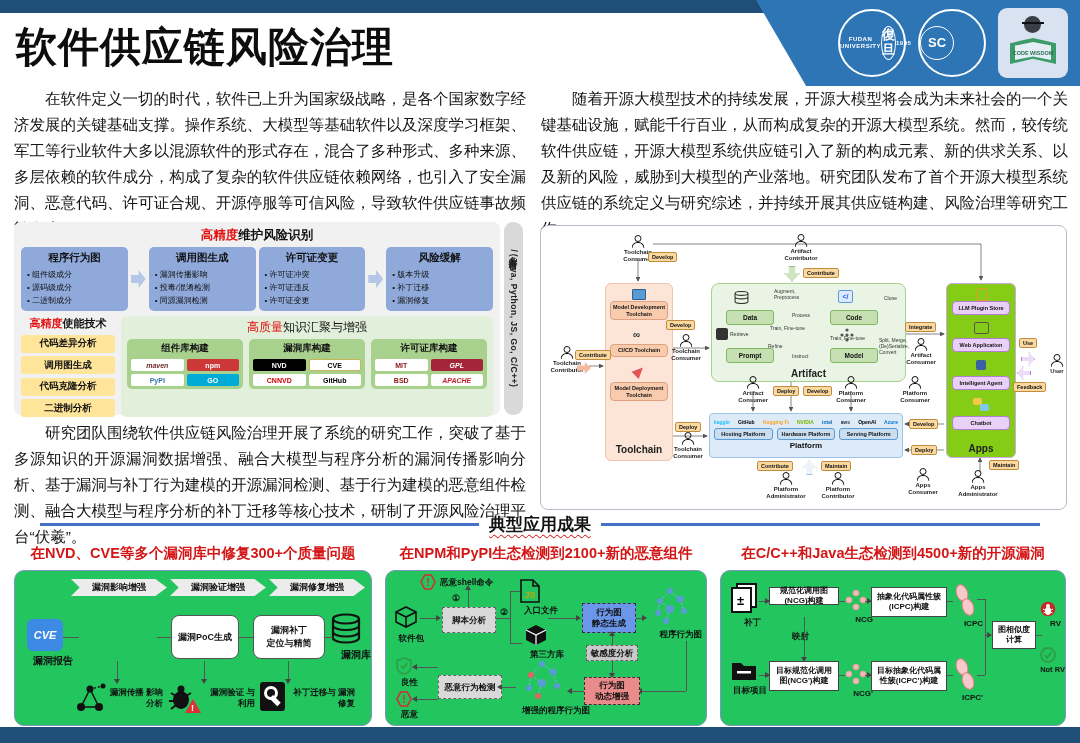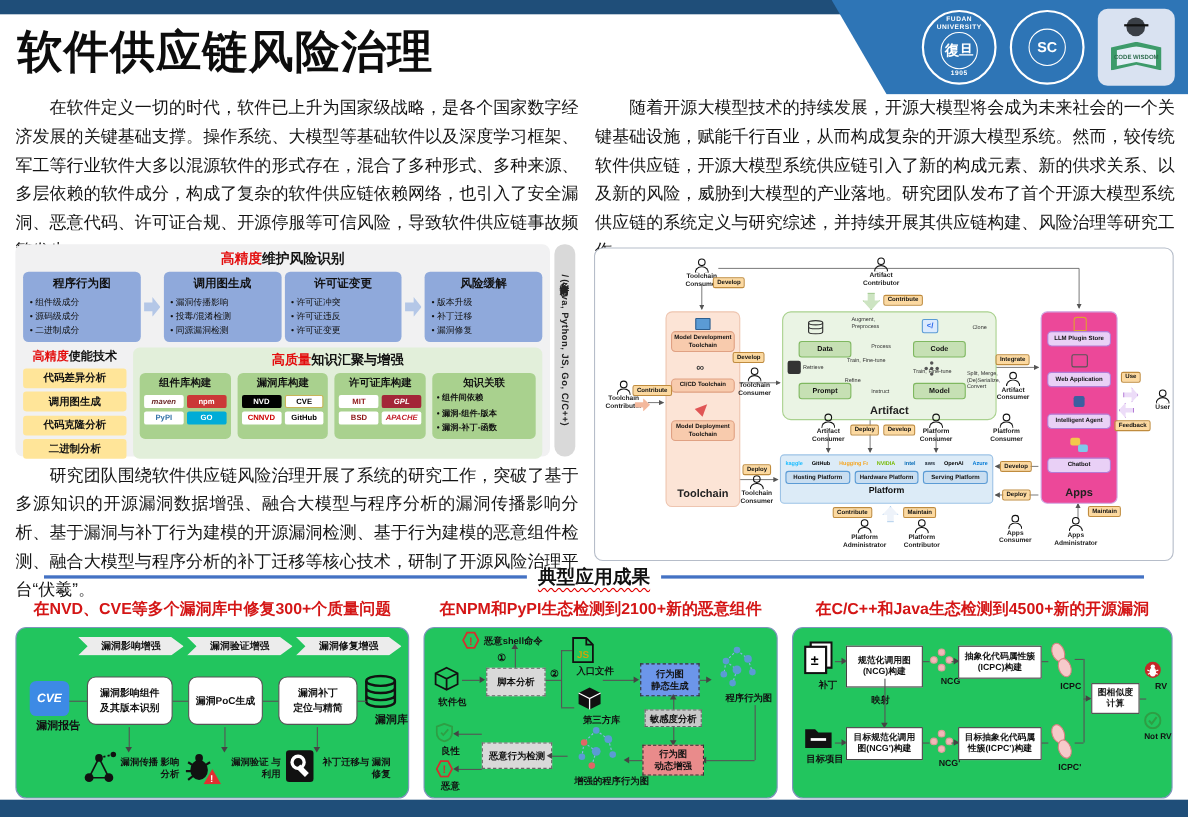--- a/index.html
+++ b/index.html
@@ -2,21 +2,21 @@
 <html><head>
 <meta charset="utf-8">
 <style>
   html,body{margin:0;padding:0}
   .page{position:relative;width:1080px;height:743px;background:#fff;font-family:"Liberation Sans",sans-serif;overflow:hidden;color:#111}
   .abs{position:absolute}
   .pl{white-space:pre-line}
   .topbar{left:0;top:0;width:1080px;height:13px;background:#1f4e79}
   .footer{left:0;top:727px;width:1080px;height:16px;background:#1f4e79}
   .banner{left:746px;top:0;width:334px;height:86px;background:#2e75b6;clip-path:polygon(3% 0,100% 0,100% 100%,18% 100%);display:flex;align-items:center;justify-content:flex-end;gap:12px;padding-right:12px;box-sizing:border-box}
-  .seal{width:64px;height:64px;border:2px solid #fff;border-radius:50%;color:#fff;display:flex;flex-direction:column;align-items:center;justify-content:center;text-align:center;line-height:1.15;flex:0 0 auto}
+  .seal{width:64px;height:64px;border:2px solid #fff;border-radius:50%;color:#fff;display:flex;flex-direction:row;align-items:center;justify-content:space-between;text-align:center;line-height:1.15;flex:0 0 auto}
   .seal .ring{font-size:6px;font-weight:bold;letter-spacing:.5px}
   .seal .ctr{font-size:13px;font-weight:bold;border:1.5px solid #fff;border-radius:50%;width:32px;height:32px;display:flex;align-items:center;justify-content:center;margin:1px 0}
   .cw{width:70px;height:70px;border-radius:9px;background:#d9e2f1;flex:0 0 auto;position:relative;overflow:hidden}
   .cw .head{position:absolute;left:26px;top:8px;width:17px;height:17px;border-radius:50%;background:#3a3f46}
   .cw .gl{position:absolute;left:24px;top:14px;width:22px;height:5px;border-top:2px solid #111}
   .cw .book{position:absolute;left:12px;top:30px;width:46px;height:26px;background:#3d9b6a;clip-path:polygon(0 20%,50% 0,100% 20%,100% 100%,50% 80%,0 100%)}
   .cw .bookin{position:absolute;left:17px;top:34px;width:36px;height:18px;background:#e4eef7;clip-path:polygon(0 20%,50% 0,100% 20%,100% 100%,50% 80%,0 100%)}
   .cw .cwt{position:absolute;left:0;right:0;top:42px;text-align:center;font-size:5.5px;font-weight:bold;color:#2f6e4f}
   .ptitle{left:16px;top:20px;font-size:41px;font-weight:bold;letter-spacing:1px;color:#0d0d0d}
   .para{font-size:15.5px;line-height:26px;text-align:justify;text-indent:2em;color:#141414}
@@ -28,42 +28,42 @@
   .bb{flex:1;background:#8fa9db;border-radius:5px;padding:4px 3px 2px;height:64px;box-sizing:border-box}
   .bb .bt{text-align:center;font-size:10.5px;font-weight:bold;margin-bottom:3px}
   .bb .it{font-size:8px;font-weight:normal;line-height:1.65;padding-left:3px}
   .bb .it::before{content:"•  "}
   .chev{width:15px;height:18px;background:#b4c7e7;clip-path:polygon(0 28%,52% 28%,52% 0,100% 50%,52% 100%,52% 72%,0 72%);flex:0 0 auto}
   .ld-row2{display:flex;gap:6px;margin-top:5px;align-items:stretch}
   .ycol{width:94px;flex:0 0 auto}
   .ycol .yt{text-align:center;font-size:11px;font-weight:bold}
   .yit{background:#ffe599;border-radius:3px;text-align:center;font-size:9.5px;font-weight:bold;padding:2.5px 0;margin-top:3.5px}
   .gpanel{flex:1;background:#e2efda;border-radius:6px;padding:3px 6px 5px;box-sizing:border-box}
-  .gp-title{text-align:center;font-size:12px;font-weight:bold}
+  .gp-title{text-align:center;font-size:12px;font-weight:normal}
   .ggroups{display:flex;gap:6px;margin-top:3px}
   .gg{flex:1;background:#a9d18e;border-radius:5px;padding:3px 4px}
   .gg .gt{text-align:center;font-size:9.5px;font-weight:bold}
   .logos{display:grid;grid-template-columns:1fr 1fr;gap:3px;margin-top:4px}
   .lg{background:#fff;border-radius:2px;font-size:7px;font-weight:bold;text-align:center;padding:2.5px 1px;overflow:hidden;white-space:nowrap}
   .lg-maven{color:#6d2a2a;font-style:italic}.lg-npm{background:#cb3837;color:#fff}.lg-pypi{color:#3775a9}.lg-go{background:#00acd7;color:#fff}
   .lg-nvd{background:#000;color:#fff}.lg-cve{color:#000;border:1px solid #c9b458;padding:1.5px 1px}.lg-cnnvd{color:#c00}.lg-gh{color:#000}
   .lg-mit{color:#8c1515}.lg-gpl{background:#a32638;color:#fff;font-style:italic}.lg-bsd{color:#8c1515}.lg-apa{color:#c2252f;font-style:italic}
   .gg .kit{font-size:7.5px;font-weight:bold;line-height:1.8}
   .gg .kit::before{content:"•  "}
   .sidebar{left:504px;top:222px;width:19px;height:193px;background:#d9d9d9;border-radius:9px;display:flex;align-items:center;justify-content:center}
   .sidebar span{writing-mode:vertical-rl;font-size:8.5px;font-weight:bold;letter-spacing:.5px;color:#222}
   
   .rd{left:540px;top:225px;width:527px;height:285px;background:#fff;border:1.5px solid #b6bdc9;border-radius:8px;box-sizing:border-box;font-size:6px}
   .rd svg.lines{position:absolute;left:0;top:0}
   .pinkbox{position:absolute;left:64px;top:57px;width:66px;height:176px;background:#fce4d6;border:1px solid #eec5b0;border-radius:6px}
   .pk-it{position:absolute;left:4px;width:58px;background:#f8cbad;border:1px solid #e0a183;border-radius:4px;font-size:5.5px;font-weight:bold;text-align:center;padding:2px 1px;box-sizing:border-box;line-height:1.2}
   .greenbox{position:absolute;left:170px;top:57px;width:193px;height:97px;background:#eaf4e4;border:1px solid #a9d18e;border-radius:8px}
   .gn-node{position:absolute;width:46px;height:13px;background:#c6e0b4;border:1px solid #7fb860;border-radius:3px;font-size:6.5px;font-weight:bold;display:flex;align-items:center;justify-content:center}
   .elabel{position:absolute;font-size:5px;color:#333;line-height:1.15;white-space:pre-line}
-  .purplebox{position:absolute;left:405px;top:57px;width:68px;height:173px;background:#ec4899;border:1px solid #cfa9e4;border-radius:6px}
+  .purplebox{position:absolute;left:405px;top:57px;width:68px;height:173px;background:#84cc16;border:1px solid #cfa9e4;border-radius:6px}
   .pp-it{position:absolute;left:5px;width:58px;background:#e9d0f6;border:1px solid #b37cd6;border-radius:4px;font-size:5.5px;font-weight:bold;text-align:center;padding:3px 1px;box-sizing:border-box}
   .bluebox{position:absolute;left:168px;top:187px;width:194px;height:45px;background:#dcebf7;border:1px solid #9dc3e6;border-radius:4px;padding:2px 4px;box-sizing:border-box}
   .plg-row{display:flex;justify-content:space-between;align-items:center;height:11px}
   .plg{font-size:5px;font-weight:bold;white-space:nowrap;overflow:hidden;max-width:26px}
   .plg0{color:#20beff}.plg1{color:#000}.plg2{color:#f5a623}.plg3{color:#76b900}.plg4{color:#0068b5}.plg5{color:#232f3e}.plg6{color:#000}.plg7{color:#0078d4}
   .psub-row{display:flex;gap:4px;margin-top:1px}
   .psub{flex:1;background:#c9def1;border:1px solid #5b9bd5;border-radius:3px;font-size:5.5px;font-weight:bold;text-align:center;padding:2px 0}
   .grp-label{position:absolute;font-weight:bold;font-size:10px;color:#222}
   .badge{position:absolute;background:#fcd9a0;border:1px solid #c08c3e;border-radius:2px;font-size:5.5px;font-weight:bold;padding:1px 3px;white-space:nowrap;background-clip:padding-box}
   .actor{position:absolute;width:52px;text-align:center;font-size:6px;font-weight:bold;line-height:1.2;color:#222;white-space:pre-line}
@@ -195,26 +195,20 @@
           </div>
           <div class="gg">
             <div class="gt">许可证库构建</div>
             <div class="logos">
               <span class="lg lg-mit">MIT</span>
               <span class="lg lg-gpl">GPL</span>
               <span class="lg lg-bsd">BSD</span>
               <span class="lg lg-apa">APACHE</span>
             </div>
           </div>
-          <div class="gg" style="flex:1.15">
-            <div class="gt">知识关联</div>
-            <div class="kit">组件间依赖</div>
-            <div class="kit">漏洞-组件-版本</div>
-            <div class="kit">漏洞-补丁-函数</div>
-          </div>
         </div>
       </div>
     </div>
   </div>
   <div class="abs sidebar">
       <span>多/跨语言(Java, Python, JS, Go, C/C++)</span>
     </div>
 
   <div class="abs para" style="left:14px;top:420px;width:512px">研究团队围绕软件供应链风险治理开展了系统的研究工作，突破了基于多源知识的开源漏洞数据增强、融合大模型与程序分析的漏洞传播影响分析、基于漏洞与补丁行为建模的开源漏洞检测、基于行为建模的恶意组件检测、融合大模型与程序分析的补丁迁移等核心技术，研制了开源风险治理平台“伏羲”。</div>
 
@@ -379,22 +373,20 @@
   <div class="sub-title" style="left:720px;width:346px">在C/C++和Java生态检测到4500+新的开源漏洞</div>
 
   <div class="panel" style="left:14px;width:358px">
     <div class="p1chev">
       <span class="chv">漏洞影响增强</span>
       <span class="chv">漏洞验证增强</span>
       <span class="chv">漏洞修复增强</span>
     </div>
     <div class="cveic" style="left:12px;top:48px;width:36px;height:32px">CVE</div>
     <div class="pv" style="left:2px;top:84px;width:56px;font-size:10px">漏洞报告</div>
-    <div class="p1box" style="left:64px;top:44px;width:78px;height:44px">漏洞影响组件
-及其版本识别</div>
     <div class="p1box" style="left:156px;top:44px;width:68px;height:44px">漏洞PoC生成</div>
     <div class="p1box" style="left:238px;top:44px;width:72px;height:44px">漏洞补丁
 定位与精简</div>
     <svg class="abs" style="left:316px;top:42px" width="30" height="32">
         <ellipse cx="15" cy="6" rx="13" ry="4.5" fill="none" stroke="#111" stroke-width="2.2"></ellipse>
         <path d="M2,6 v19 c0,2.5 5.8,4.5 13,4.5 s13,-2 13,-4.5 V6 M2,12.5 c0,2.5 5.8,4.5 13,4.5 s13,-2 13,-4.5 M2,19 c0,2.5 5.8,4.5 13,4.5 s13,-2 13,-4.5" fill="none" stroke="#111" stroke-width="2.2"></path>
       </svg>
     <div class="pv" style="left:304px;top:78px;width:52px;font-size:10px">漏洞库</div>
     <span class="hl" style="left:48px;top:66px;width:16px"></span>
       <span class="hl" style="left:142px;top:66px;width:14px"></span>
@@ -547,21 +539,21 @@
 
   <div class="panel" style="left:720px;width:346px">
     <svg class="abs" style="left:10px;top:12px" width="26" height="30">
         <rect x="6" y="1" width="19" height="23" fill="#fff" stroke="#111" stroke-width="2"></rect>
         <rect x="1" y="5" width="19" height="24" fill="#fff" stroke="#111" stroke-width="2"></rect>
         <text x="6" y="22" font-size="13" font-weight="bold">±</text>
       </svg>
     <div class="pv" style="left:4px;top:46px;width:36px">补丁</div>
     <span class="hl" style="left:38px;top:30px;width:10px"></span>
       <span class="arr r" style="left:44px;top:27px"></span>
-    <div class="p3box" style="left:48px;top:16px;width:70px;height:38px">规范化调用图
+    <div class="p3box" style="left:48px;top:16px;width:70px;height:18px">规范化调用图
 (NCG)构建</div>
     <span class="hl" style="left:118px;top:30px;width:6px"></span>
     <svg class="abs" style="left:124px;top:18px" width="22" height="22">
         <g fill="#f2b8b8" stroke="#e09c9c">
           <circle cx="11" cy="4" r="3"></circle>
           <circle cx="4" cy="11" r="3"></circle>
           <circle cx="18" cy="11" r="3"></circle>
           <circle cx="11" cy="18" r="3"></circle>
         </g>
       </svg>

